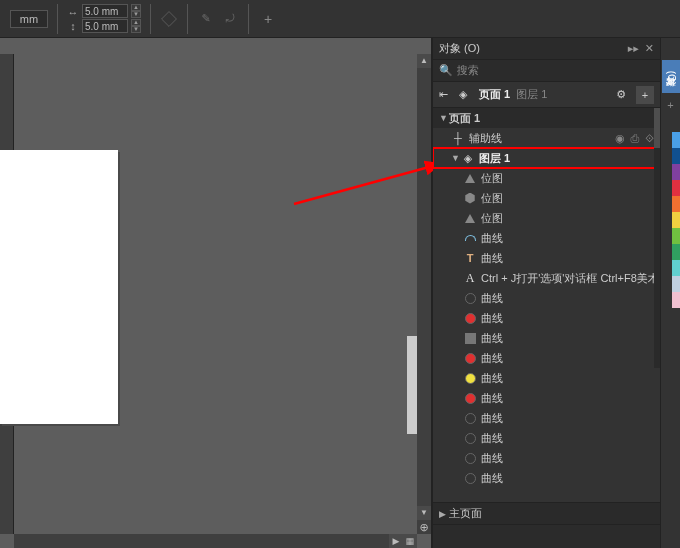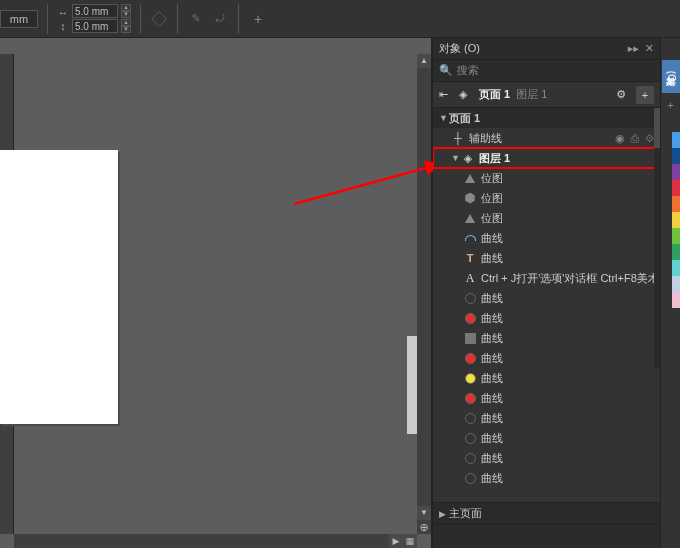--- a/index.html
+++ b/index.html
@@ -1,17 +1,17 @@
 <!DOCTYPE html>
 <html><head>
 <meta charset="utf-8">
 <style>
 * { margin: 0; padding: 0; box-sizing: border-box; }
 body { width: 680px; height: 548px; background: #333333; font-family: "Microsoft YaHei", Arial, sans-serif; font-size: 11px; color: #ccc; overflow: hidden; position: relative; }
-.topbar { height: 38px; background: #333; border-bottom: 1px solid #222; display: flex; align-items: center; padding: 4px 0; gap: 6px; }
+.topbar { height: 38px; background: #333; border-bottom: 1px solid #222; display: flex; align-items: center; padding: 4px 10px; gap: 6px; }
 .unit-box { width: 38px; height: 18px; background: #2b2b2b; border: 1px solid #555; display: flex; align-items: center; justify-content: center; color: #bbb; }
 .size-group { display: flex; flex-direction: column; gap: 1px; }
 .size-row { display: flex; align-items: center; gap: 3px; }
 .size-icon { width: 12px; height: 12px; display: flex; align-items: center; justify-content: center; color: #aaa; }
 .size-input { width: 46px; height: 14px; background: #2b2b2b; border: 1px solid #555; color: #bbb; font-size: 10px; padding: 0 2px; }
 .spinners { display: flex; flex-direction: column; }
 .spinner { width: 10px; height: 7px; background: #3a3a3a; border: 1px solid #555; font-size: 6px; line-height: 5px; text-align: center; color: #999; cursor: pointer; }
 .vsep { width: 1px; height: 30px; background: #555; margin: 0 3px; }
 .crop-icon { width: 18px; height: 18px; display: flex; align-items: center; justify-content: center; color: #ccc; cursor: pointer; }
 .tool-icon { width: 16px; height: 16px; border: 1px solid #666; transform: rotate(45deg); scale: .7; }

